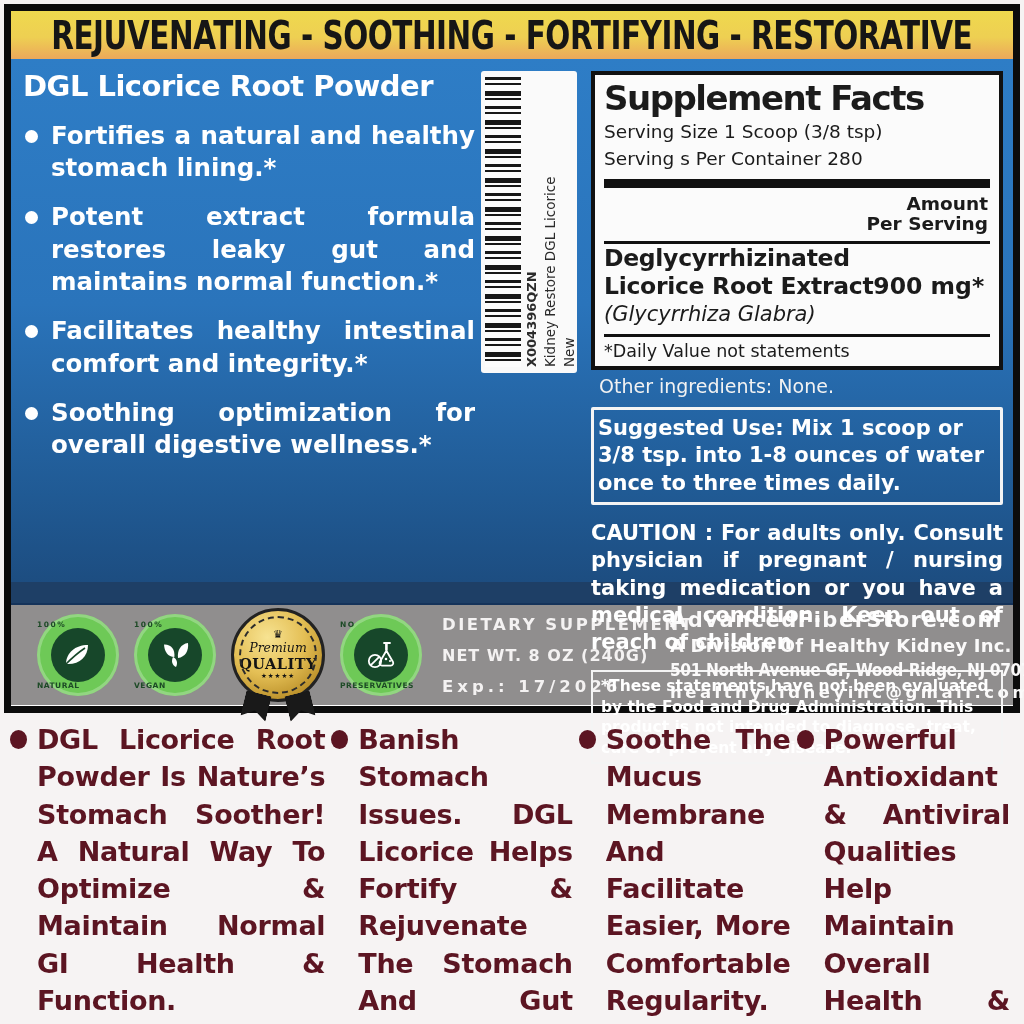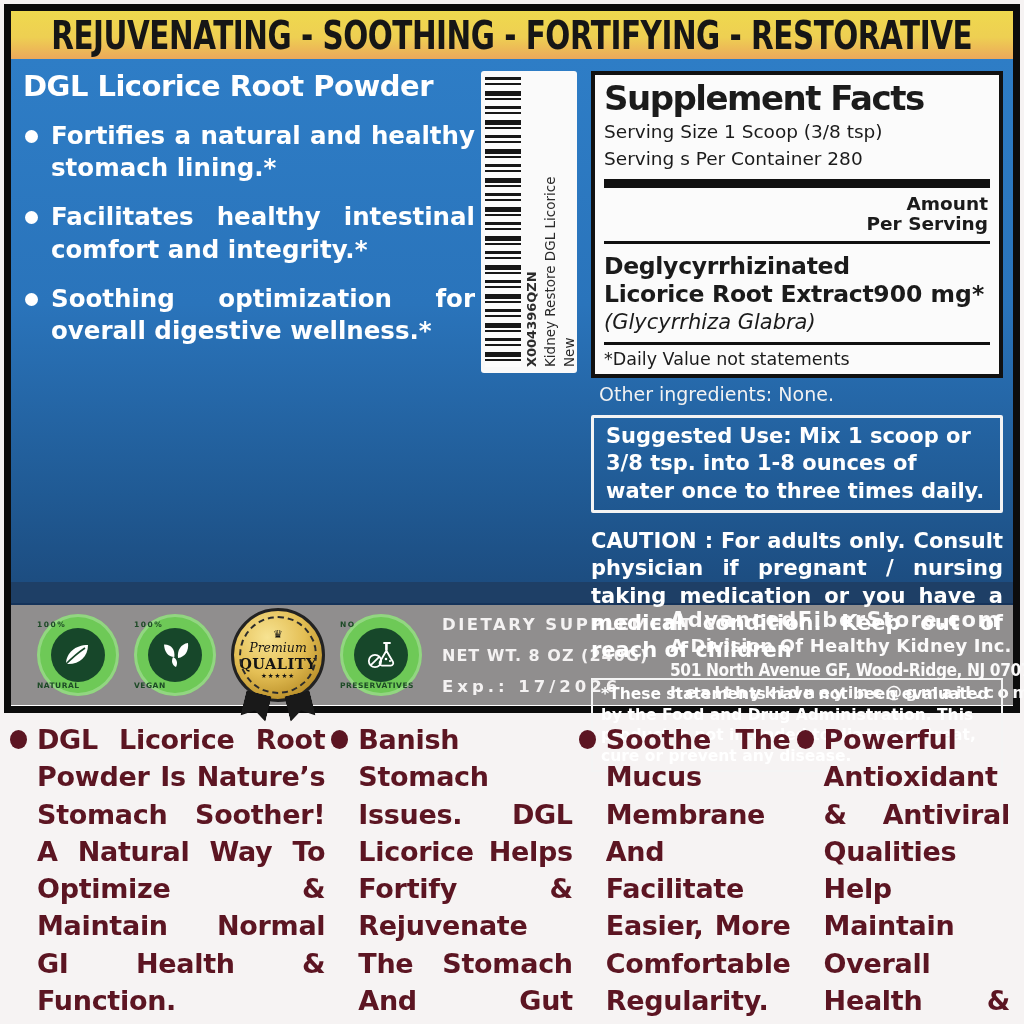--- a/index.html
+++ b/index.html
@@ -60,30 +60,30 @@
     background:#fbfbfb;border:4px solid #111;box-sizing:border-box;
     padding:4px 9px 5px 9px;color:#1b1b1b;
   }
   .sf-title{font-weight:bold;font-size:34px;letter-spacing:-1.5px;white-space:nowrap;line-height:1.15;}
   .sf-serving{font-size:18.5px;line-height:1.35;margin-top:2px;}
   .sf-thickbar{height:9px;background:#111;margin:7px 0 4px 0;}
   .sf-amount{
     text-align:right;font-weight:bold;font-size:18.5px;line-height:1.1;
     padding:2px 2px 6px 0;border-bottom:3px solid #111;
   }
-  .sf-ing{margin-top:8px;}
+  .sf-ing{}
   .sf-ing-name{font-weight:bold;font-size:23.5px;line-height:1.2;letter-spacing:-0.3px;}
   .sf-ing-row{display:flex;align-items:flex-end;}
   .sf-ing-amt{font-weight:bold;font-size:23.5px;}
   .sf-species{font-style:italic;font-size:21px;margin-top:2px;}
   .sf-div{height:3px;background:#111;margin:8px 0 4px 0;}
   .sf-dv{font-size:17.5px;}
   .other-ing{color:#f2f2f2;font-size:19px;margin:5px 0 10px 8px;}
   .sug-box{
-    border:3px solid #f4f4f4;border-radius:2px;padding:5px 12px;
+    border:3px solid #f4f4f4;border-radius:2px;padding:5px 4px;
     color:#fff;font-weight:bold;font-size:21px;line-height:1.3;
   }
   .caution{
     color:#fff;font-weight:bold;font-size:21px;line-height:1.3;
     margin:15px 0 14px 0;text-align:justify;
   }
   .disc-box{
     border:2px solid #f4f4f4;padding:4px 8px;
     color:#fff;font-weight:bold;font-size:15.5px;line-height:1.32;
   }
@@ -162,20 +162,24 @@
 
     <div class="left-col">
       <div class="left-title">DGL Licorice Root Powder</div>
       <div class="blue-bullets">
         <div class="blue-bullet">
           <span class="blue-dot"></span>
           <span class="blue-bullet-text">Fortifies a natural and healthy stomach lining.*</span>
         </div>
         <div class="blue-bullet">
           <span class="blue-dot"></span>
+          <span class="blue-bullet-text">Potent extract formula restores leaky gut and maintains normal function.*</span>
+        </div>
+        <div class="blue-bullet">
+          <span class="blue-dot"></span>
           <span class="blue-bullet-text">Facilitates healthy intestinal comfort and integrity.*</span>
         </div>
         <div class="blue-bullet">
           <span class="blue-dot"></span>
           <span class="blue-bullet-text">Soothing optimization for overall digestive wellness.*</span>
         </div>
       </div>
     </div>
 
     <div class="barcode-box">

